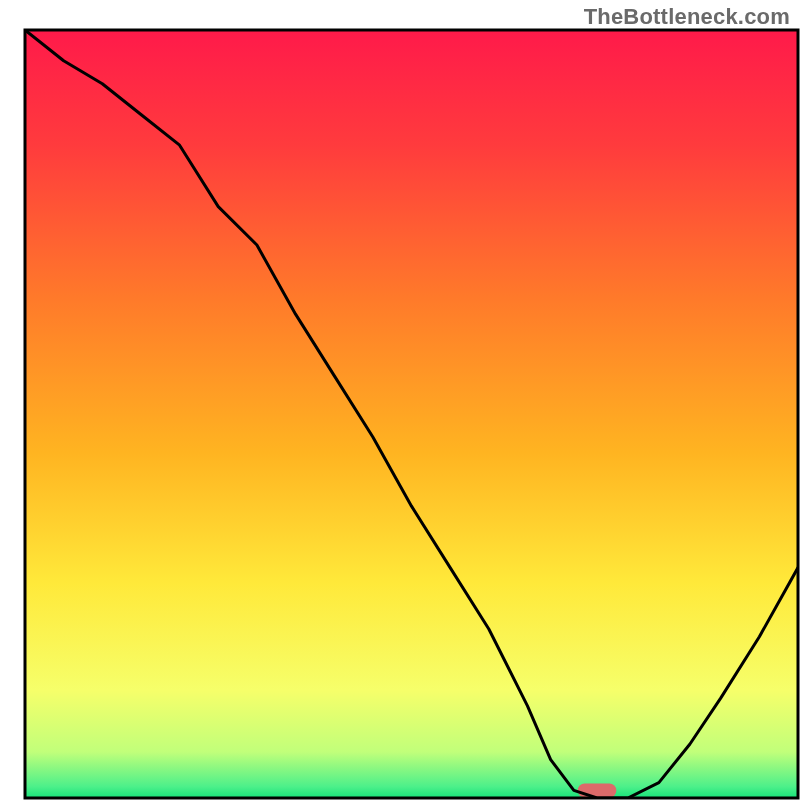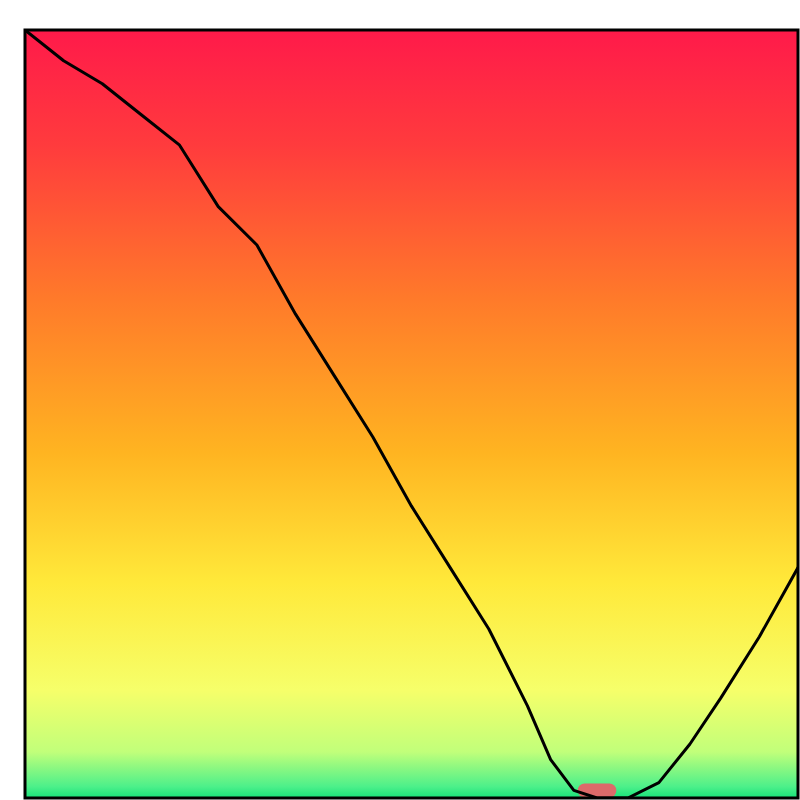--- a/index.html
+++ b/index.html
@@ -32,20 +32,21 @@
     top: 0;
     width: 800px;
     height: 800px;
     display: block;
   }
 </style>
 </head>
 <body>
 
 <div class="chart-wrap">
+  <div class="watermark">TheBottleneck.com</div>
   <svg class="chart" viewBox="0 0 800 800" preserveAspectRatio="none">
     <defs>
       <linearGradient id="bgGrad" x1="0" y1="0" x2="0" y2="1">
           <stop offset="0%" stop-color="#ff1a4a"></stop>
           <stop offset="15%" stop-color="#ff3b3d"></stop>
           <stop offset="35%" stop-color="#ff7a2a"></stop>
           <stop offset="55.00000000000001%" stop-color="#ffb421"></stop>
           <stop offset="72%" stop-color="#ffe93a"></stop>
           <stop offset="86%" stop-color="#f6ff6a"></stop>
           <stop offset="94%" stop-color="#c1ff7a"></stop>

